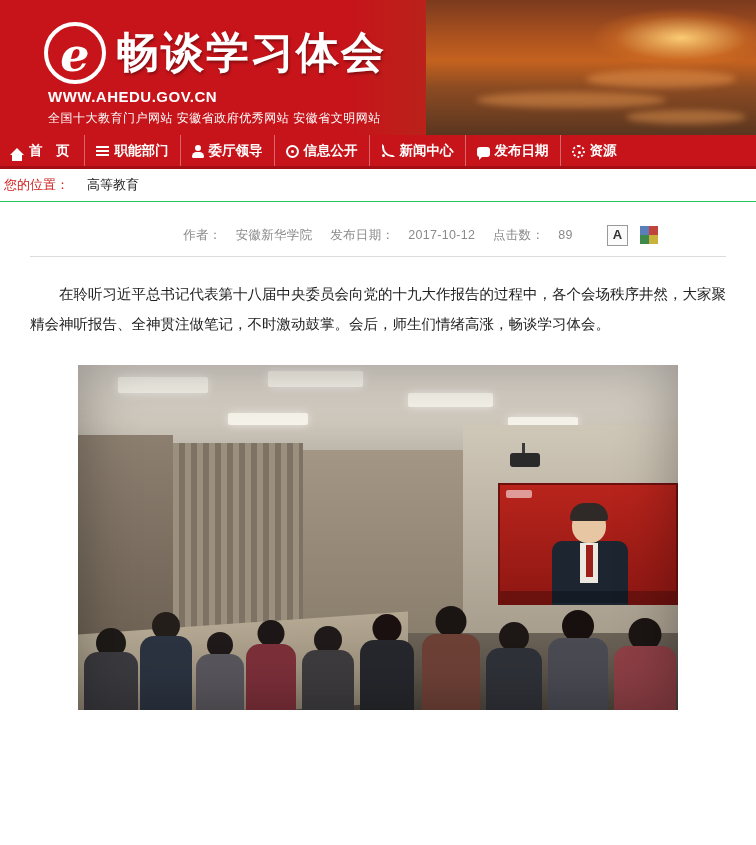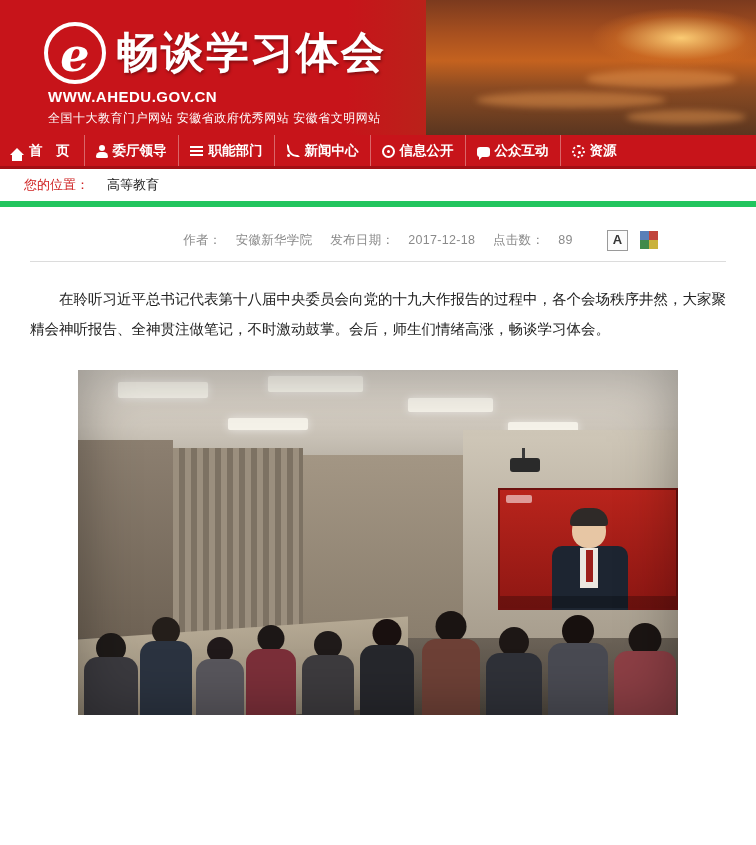--- a/index.html
+++ b/index.html
@@ -245,22 +245,22 @@
     width: 3px; height: 3px;
     background: #ffffff;
     border-radius: 50%;
   }
 
   
   .breadcrumb {
     height: 32px;
     display: flex;
     align-items: center;
-    padding-left: 24px;
-    border-bottom: 6px solid #22c55e;
+    padding-left: 4px;
+    border-bottom: 1px solid #22c55e;
     font-size: 13px;
     background: #ffffff;
   }
   .bc-label { color: #cf2222; }
   .bc-value { color: #222222; margin-left: 18px; }
 
   
   .article {
     padding: 0 30px;
   }
@@ -456,57 +456,57 @@
     <div class="banner-url">WWW.AHEDU.GOV.CN</div>
     <div class="banner-links">全国十大教育门户网站  安徽省政府优秀网站  安徽省文明网站</div>
   </div>
 
   <div class="nav">
     <div class="nav-item home">
       <span class="nav-ic ic-home"></span>
       <span>首　页</span>
     </div>
     <div class="nav-item">
+      <span class="nav-ic ic-list"></span>
+      <span>职能部门</span>
+    </div>
+    <div class="nav-item">
       <span class="nav-ic ic-person"></span>
       <span>委厅领导</span>
     </div>
     <div class="nav-item">
-      <span class="nav-ic ic-list"></span>
-      <span>职能部门</span>
+      <span class="nav-ic ic-target"></span>
+      <span>信息公开</span>
     </div>
     <div class="nav-item">
       <span class="nav-ic ic-rss"></span>
       <span>新闻中心</span>
     </div>
     <div class="nav-item">
-      <span class="nav-ic ic-target"></span>
-      <span>信息公开</span>
-    </div>
-    <div class="nav-item">
       <span class="nav-ic ic-chat"></span>
-      <span>公众互动</span>
+      <span>发布日期</span>
     </div>
     <div class="nav-item" style="border-right:none;">
       <span class="nav-ic ic-gear"></span>
       <span>资源</span>
     </div>
   </div>
 
   <div class="breadcrumb">
     <span class="bc-label">您的位置：</span>
     <span class="bc-value">高等教育</span>
   </div>
 
   <div class="article">
 
 
     <div class="art-meta-row">
       <div class="art-meta">
         <span>作者：</span><span>安徽新华学院</span>
-        <span>发布日期：</span><span>2017-12-18</span>
+        <span>发布日期：</span><span>2017-10-12</span>
         <span>点击数：</span><span>89</span>
       </div>
       <div class="meta-tools">
         <div class="btn-font">A</div>
         <div class="color-swatch">
           <i style="background:#5a7fb8;"></i>
           <i style="background:#c1443c;"></i>
           <i style="background:#3f8a4a;"></i>
           <i style="background:#c9b23c;"></i>
         </div>

